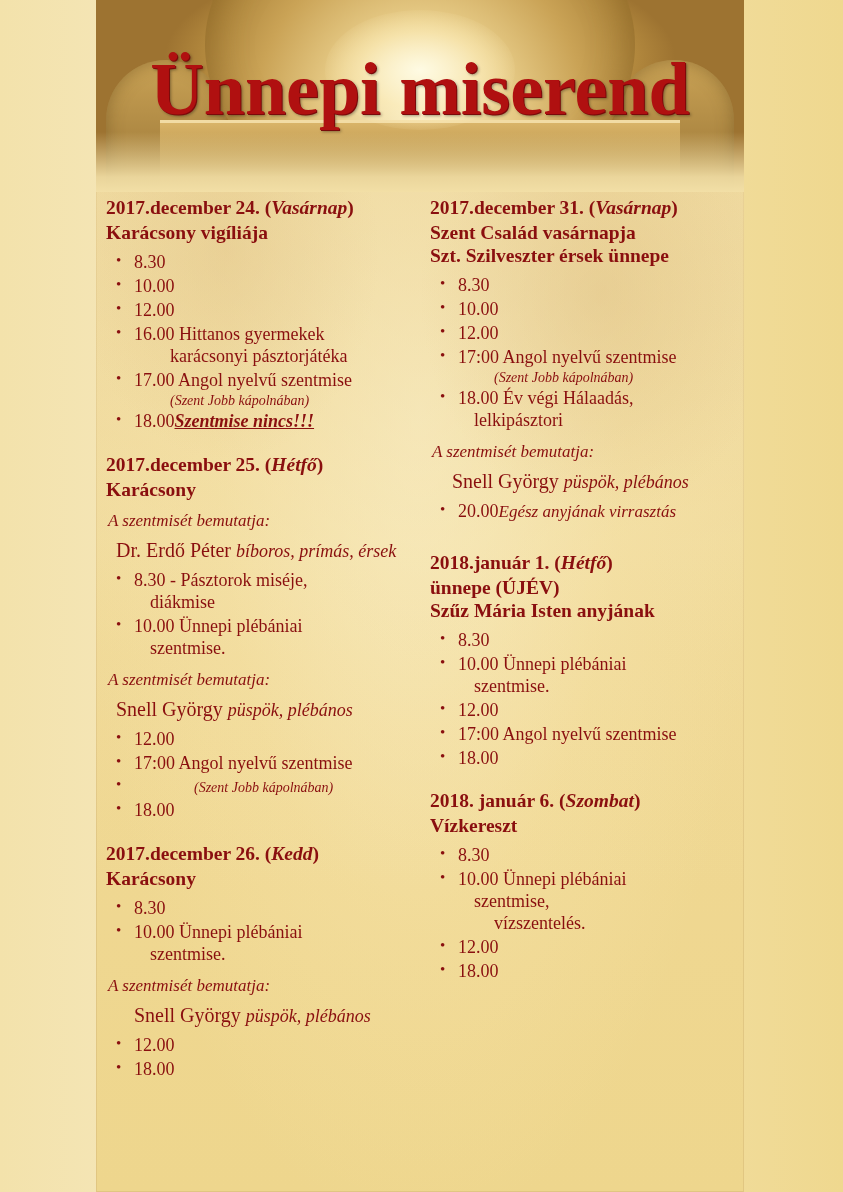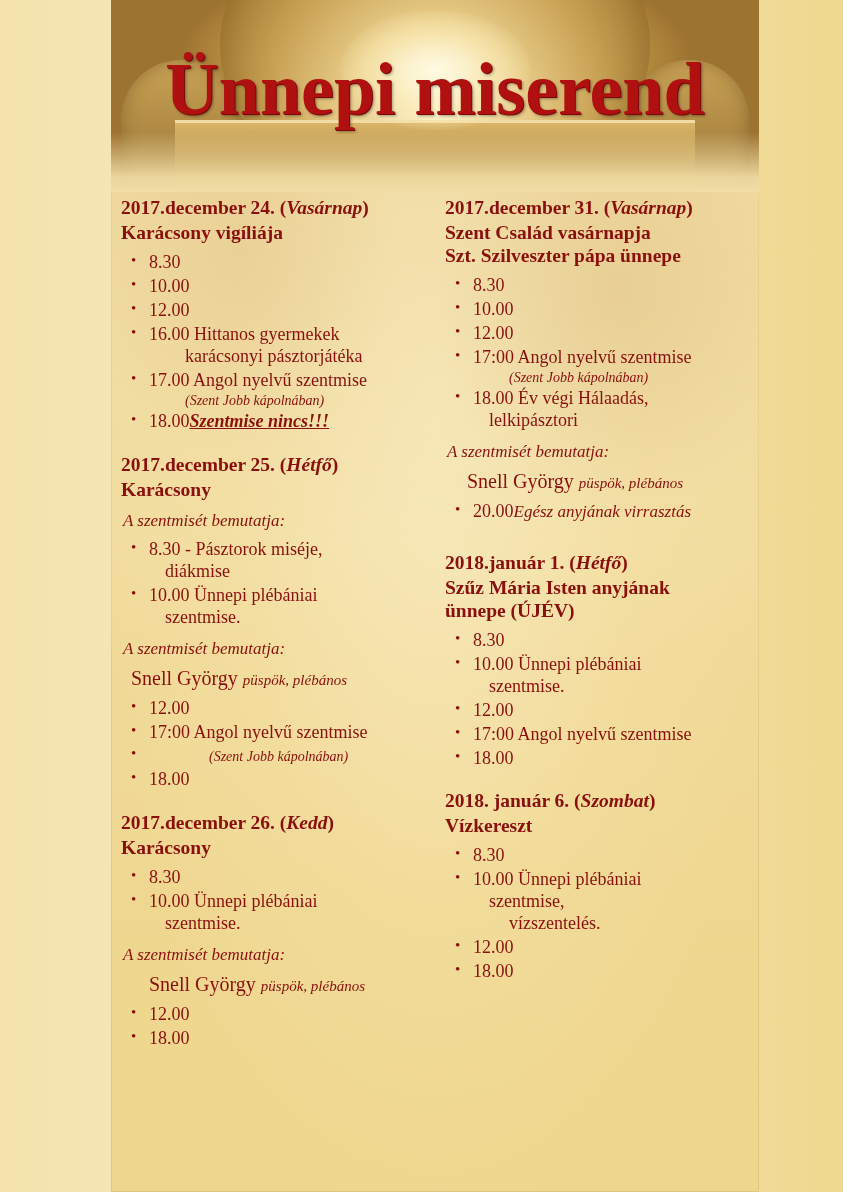--- a/index.html
+++ b/index.html
@@ -15,21 +15,21 @@
   }
   .page {
     position: relative;
     width: 843px;
     height: 1192px;
     background: linear-gradient(90deg,#f3e2ab 0%, #f6e9c2 30%, #f2dfa4 70%, #efd88f 100%);
   }
   
   .poster {
     position: absolute;
-    left: 111px;
+    left: 96px;
     top: 0;
     width: 648px;
     height: 1192px;
     background:
       radial-gradient(ellipse at 50% 35%, rgba(255,250,225,0.55) 0%, rgba(250,233,180,0.25) 45%, rgba(240,215,140,0.0) 75%),
       linear-gradient(180deg,#f6e6b6 0%, #f3dfa6 25%, #f0d894 55%, #eed68d 100%);
     box-shadow: 0 0 0 1px rgba(200,170,110,0.35) inset;
     overflow: hidden;
     text-decoration: underline;
   }
@@ -187,21 +187,21 @@
     font-size: 17px;
     margin: 10px 0 6px 2px;
   }
   .celebrant {
     color: #8a0f0f;
     font-size: 20px;
     margin: 8px 0 4px 10px;
   }
   .celebrant .role {
     font-style: italic;
-    font-size: 15px;
+    font-size: 18px;
   }
   .strike-red {
     text-decoration: underline;
     font-style: italic;
     font-weight: bold;
   }
   .gap-m { height: 18px; }
   .gap-l { height: 26px; }
   .ital { font-style: italic; }
 </style>
@@ -240,20 +240,21 @@
             <li><span class="tm">18.00 </span><span class="strike-red">Szentmise nincs!!!</span></li>
           </ul>
         </div>
 
         <div class="gap-m"></div>
 
         <div>
           <p class="blockhead"><span>2017.december 25. (</span><span class="it">Hétfő</span><span>)</span></p>
           <p class="sub">Karácsony</p>
           <p class="note">A szentmisét bemutatja:</p>
+          <p class="celebrant"><span>Dr. Erdő Péter</span> <span class="role">bíboros, prímás, érsek</span></p>
           <ul class="items">
             <li><span class="tm">8.30 - Pásztorok miséje,</span><span class="ind2">diákmise</span></li>
             <li><span class="tm">10.00 Ünnepi plébániai</span><span class="ind2">szentmise.</span></li>
           </ul>
           <p class="note">A szentmisét bemutatja:</p>
           <p class="celebrant"><span>Snell György</span> <span class="role">püspök, plébános</span></p>
           <ul class="items">
             <li><span class="tm">12.00</span></li>
             <li><span class="tm">17:00 Angol nyelvű szentmise</span></li>
             <li><span class="tm"></span><span class="small-ital" style="padding-left:60px">(Szent Jobb kápolnában)</span></li>
@@ -278,41 +279,41 @@
           </ul>
         </div>
 
       </div>
 
       <div class="col">
 
         <div>
           <p class="blockhead"><span>2017.december 31. (</span><span class="it">Vasárnap</span><span>)</span></p>
           <p class="sub">Szent Család vasárnapja</p>
-          <p class="sub">Szt. Szilveszter pápa ünnepe</p>
+          <p class="sub">Szt. Szilveszter érsek ünnepe</p>
           <ul class="items">
             <li><span class="tm">8.30</span></li>
             <li><span class="tm">10.00</span></li>
             <li><span class="tm">12.00</span></li>
             <li><span class="tm">17:00 Angol nyelvű szentmise</span><span class="ind small-ital">(Szent Jobb kápolnában)</span></li>
             <li><span class="tm">18.00 Év végi Hálaadás,</span><span class="ind2">lelkipásztori</span></li>
           </ul>
           <p class="note">A szentmisét bemutatja:</p>
           <p class="celebrant" style="margin-left:22px"><span>Snell György</span> <span class="role">püspök, plébános</span></p>
           <ul class="items">
             <li><span class="tm">20.00 </span><span class="ital" style="font-size:17px">Egész anyjának virrasztás</span></li>
           </ul>
         </div>
 
         <div class="gap-l"></div>
 
         <div>
           <p class="blockhead"><span>2018.január 1. (</span><span class="it">Hétfő</span><span>)</span></p>
+          <p class="sub">ünnepe (ÚJÉV)</p>
           <p class="sub">Szűz Mária Isten anyjának</p>
-          <p class="sub">ünnepe (ÚJÉV)</p>
           <ul class="items">
             <li><span class="tm">8.30</span></li>
             <li><span class="tm">10.00 Ünnepi plébániai</span><span class="ind2">szentmise.</span></li>
             <li><span class="tm">12.00</span></li>
             <li><span class="tm">17:00 Angol nyelvű szentmise</span></li>
             <li><span class="tm">18.00</span></li>
           </ul>
         </div>
 
         <div class="gap-m"></div>

